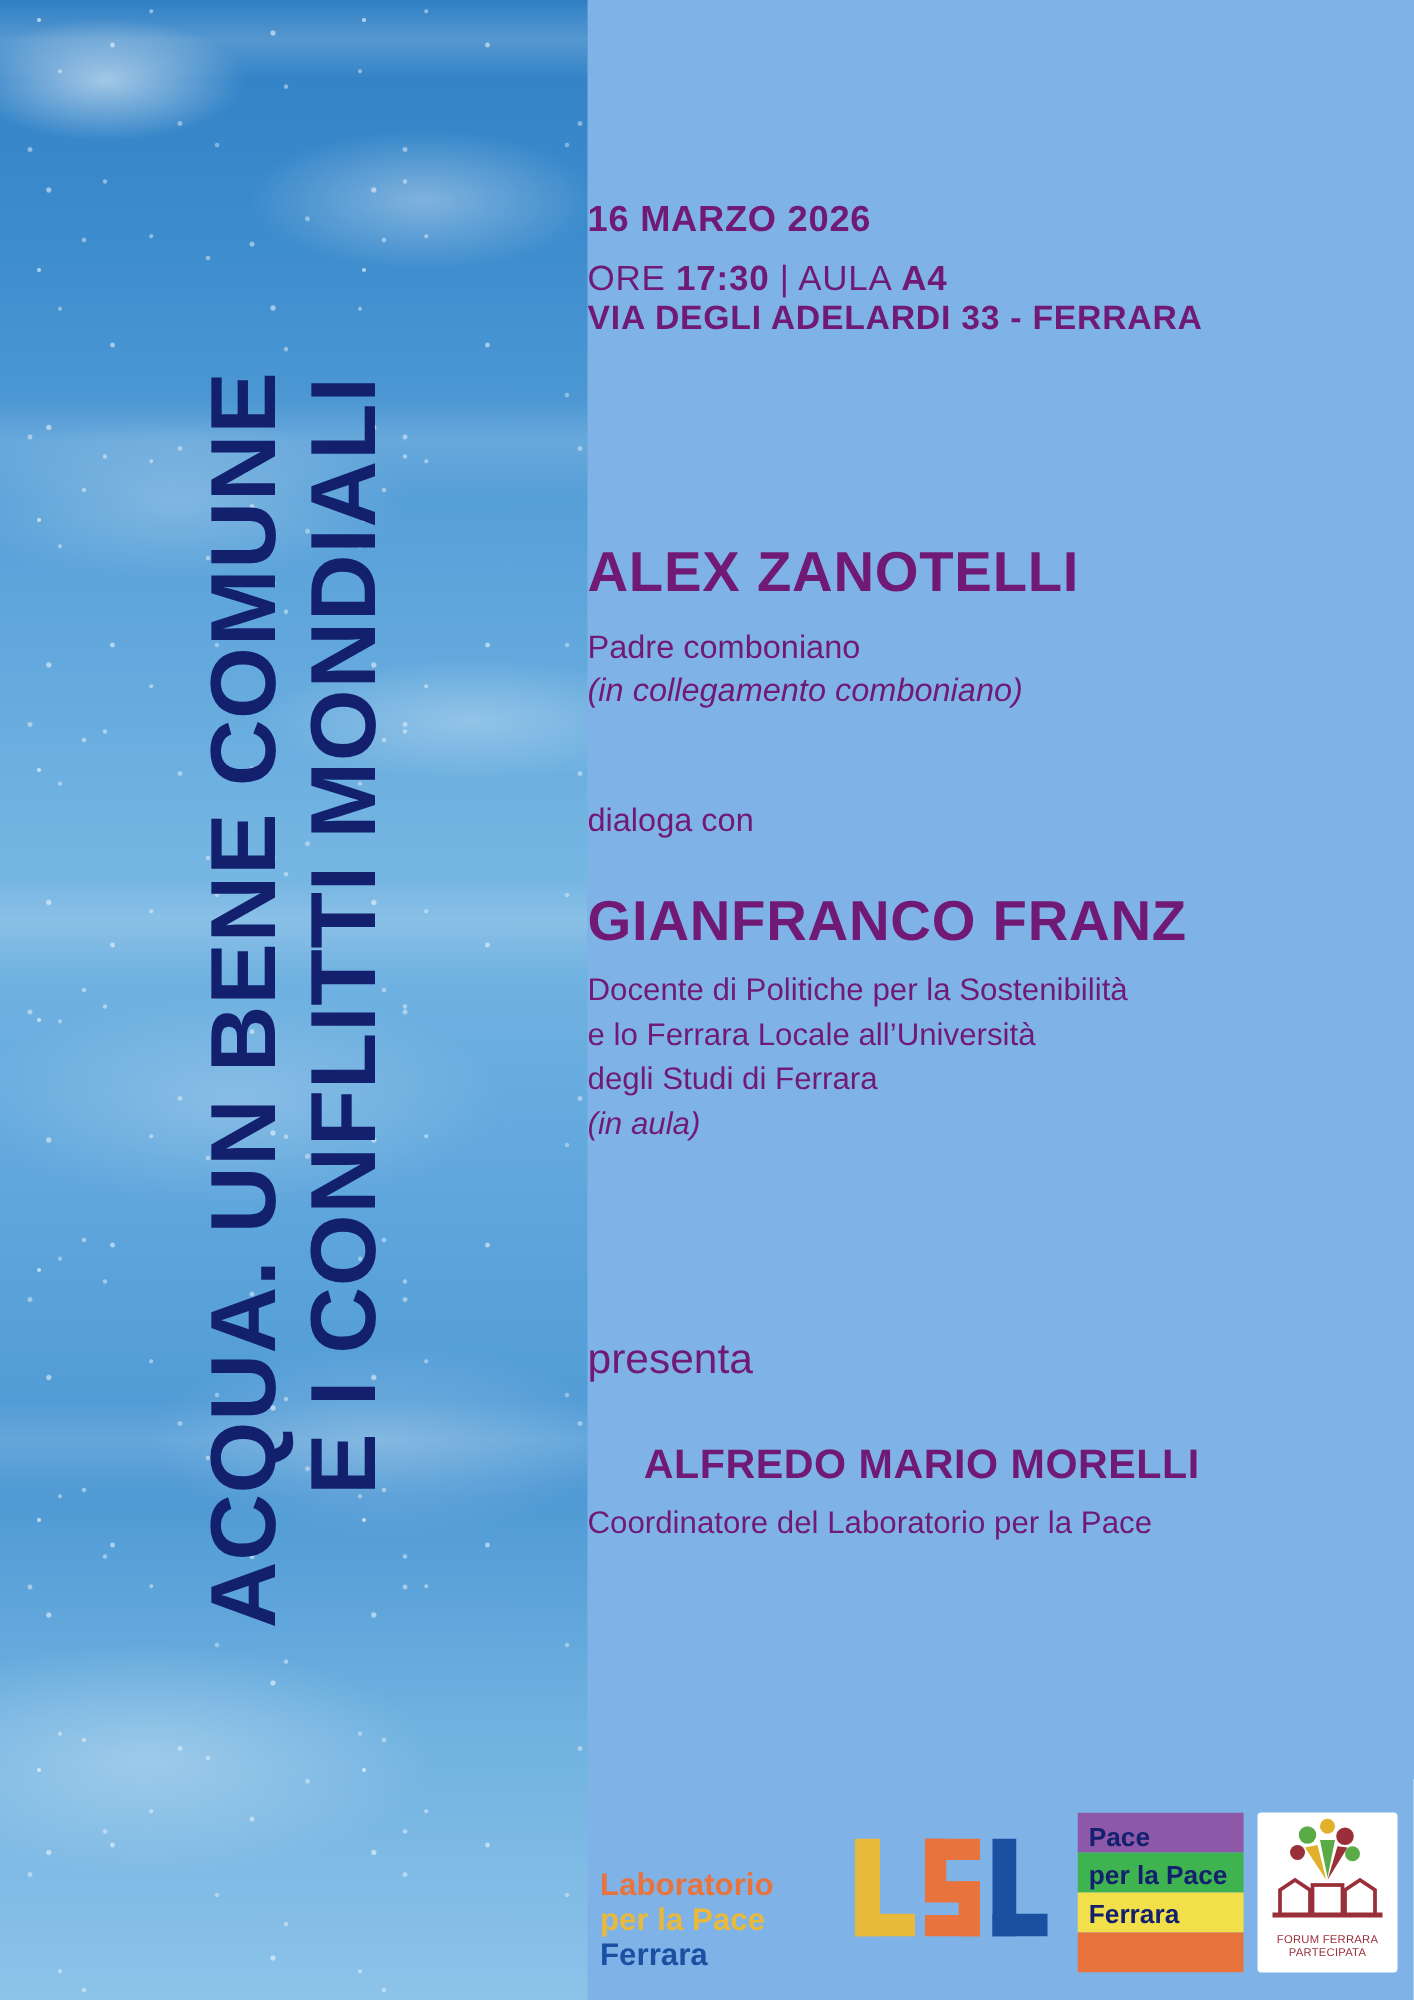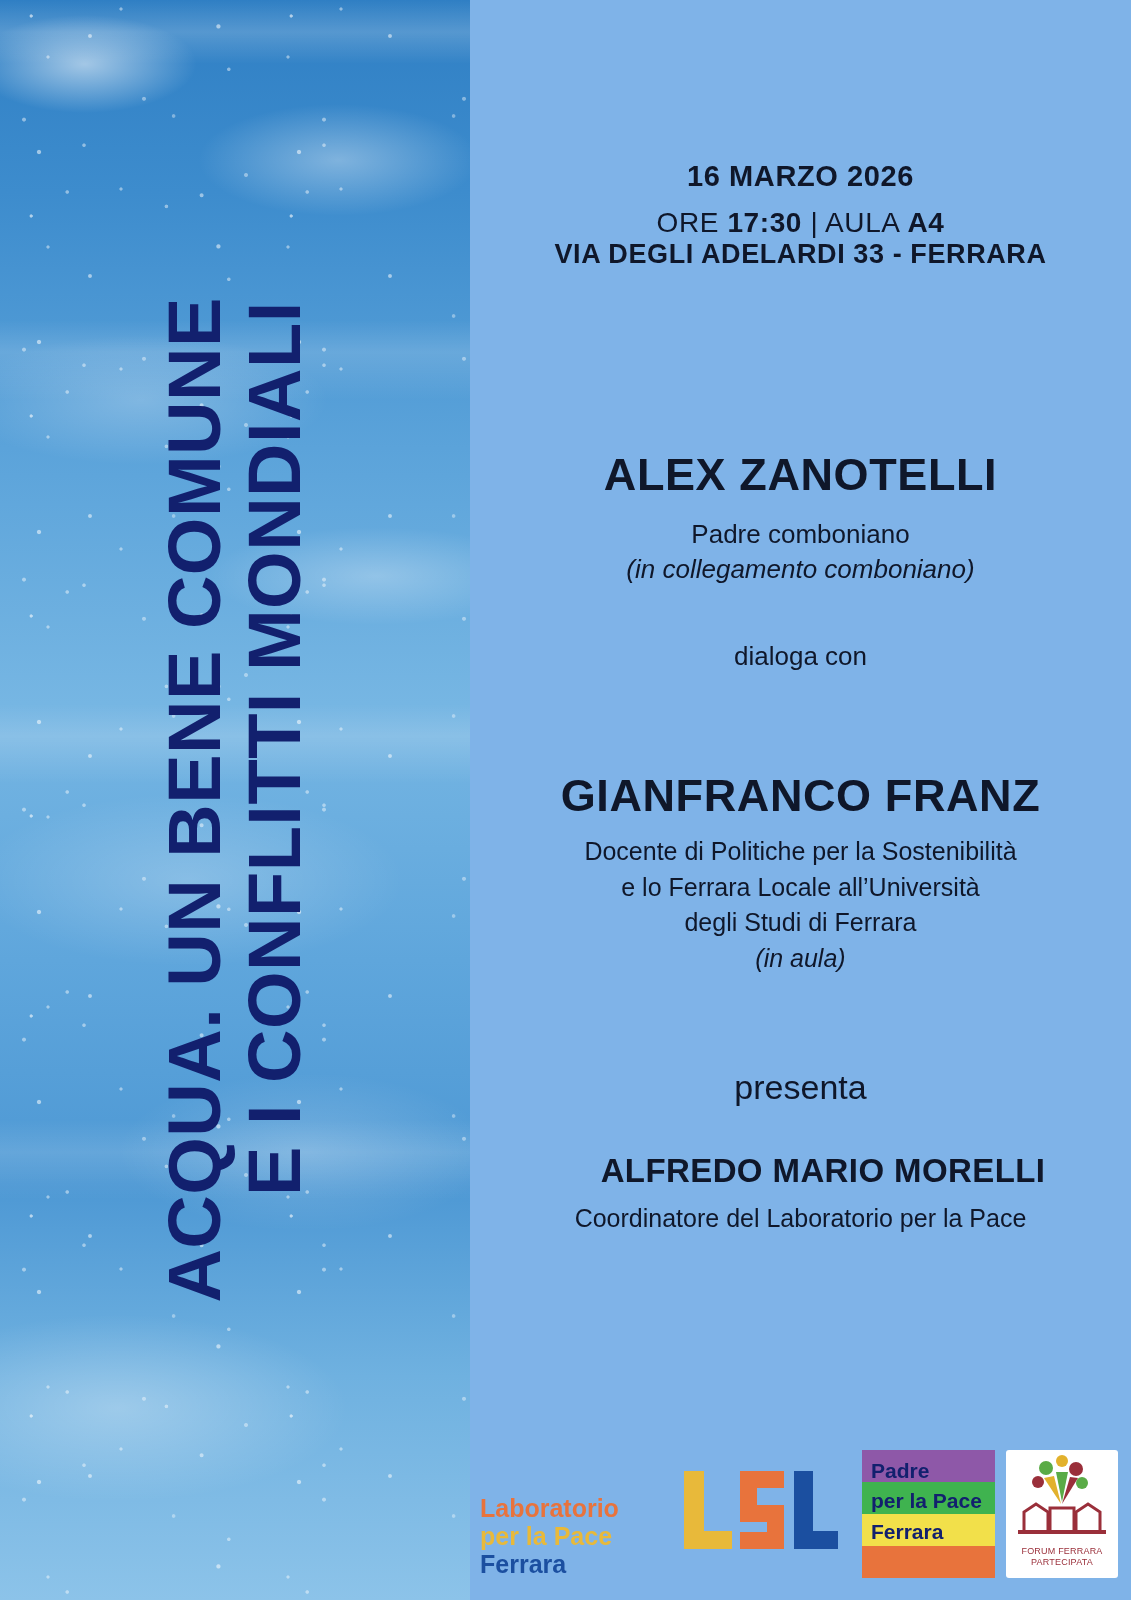--- a/index.html
+++ b/index.html
@@ -102,22 +102,21 @@
     padding-right: 4px;
   }
 
   
   .content {
     position: absolute;
     left: 470px;
     top: 0;
     width: 661px;
     height: 1600px;
-    color: #0f172a;
-    text-align: center;
+    color: #701a75;
   }
 
   .when-block {
     position: absolute;
     top: 160px;
     left: 0;
     width: 661px;
   }
   .when-date {
     font-size: 29px;
@@ -140,21 +139,20 @@
     position: absolute;
     top: 432px;
     left: 0;
     width: 661px;
   }
   .name-big {
     font-size: 45px;
     font-weight: bold;
     letter-spacing: 0.6px;
     margin-bottom: 16px;
-    margin-top: 17px;
   }
   .role {
     font-size: 26px;
     line-height: 1.35;
   }
   .role-italic {
     font-size: 26px;
     font-style: italic;
     line-height: 1.35;
   }
@@ -162,21 +160,21 @@
   .dialoga {
     position: absolute;
     top: 641px;
     left: 0;
     width: 661px;
     font-size: 26px;
   }
 
   .speaker2 {
     position: absolute;
-    top: 753px;
+    top: 711px;
     left: 0;
     width: 661px;
   }
   .speaker2 .name-big { margin-bottom: 12px; }
   .speaker2 .role { font-size: 25px; line-height: 1.42; }
   .speaker2 .role-italic { font-size: 25px; line-height: 1.42; }
 
   .presenta {
     position: absolute;
     top: 1068px;
@@ -352,21 +350,21 @@
     </div>
 
     <div class="logo-rete">
       <div class="stripes">
         <div style="background:#8e58a8"></div>
         <div style="background:#3fb34f"></div>
         <div style="background:#f2e04a"></div>
         <div style="background:#e8733c"></div>
       </div>
       <div class="txt">
-        <div>Padre</div>
+        <div>Pace</div>
         <div>per la Pace</div>
         <div>Ferrara</div>
       </div>
     </div>
 
     <div class="logo-forum">
       <svg viewBox="0 0 112 100" width="112" height="100">
         <circle cx="40" cy="18" r="7" fill="#5aab46"></circle>
         <circle cx="56" cy="11" r="6" fill="#e2b12c"></circle>
         <circle cx="70" cy="19" r="7" fill="#9a2f3a"></circle>

